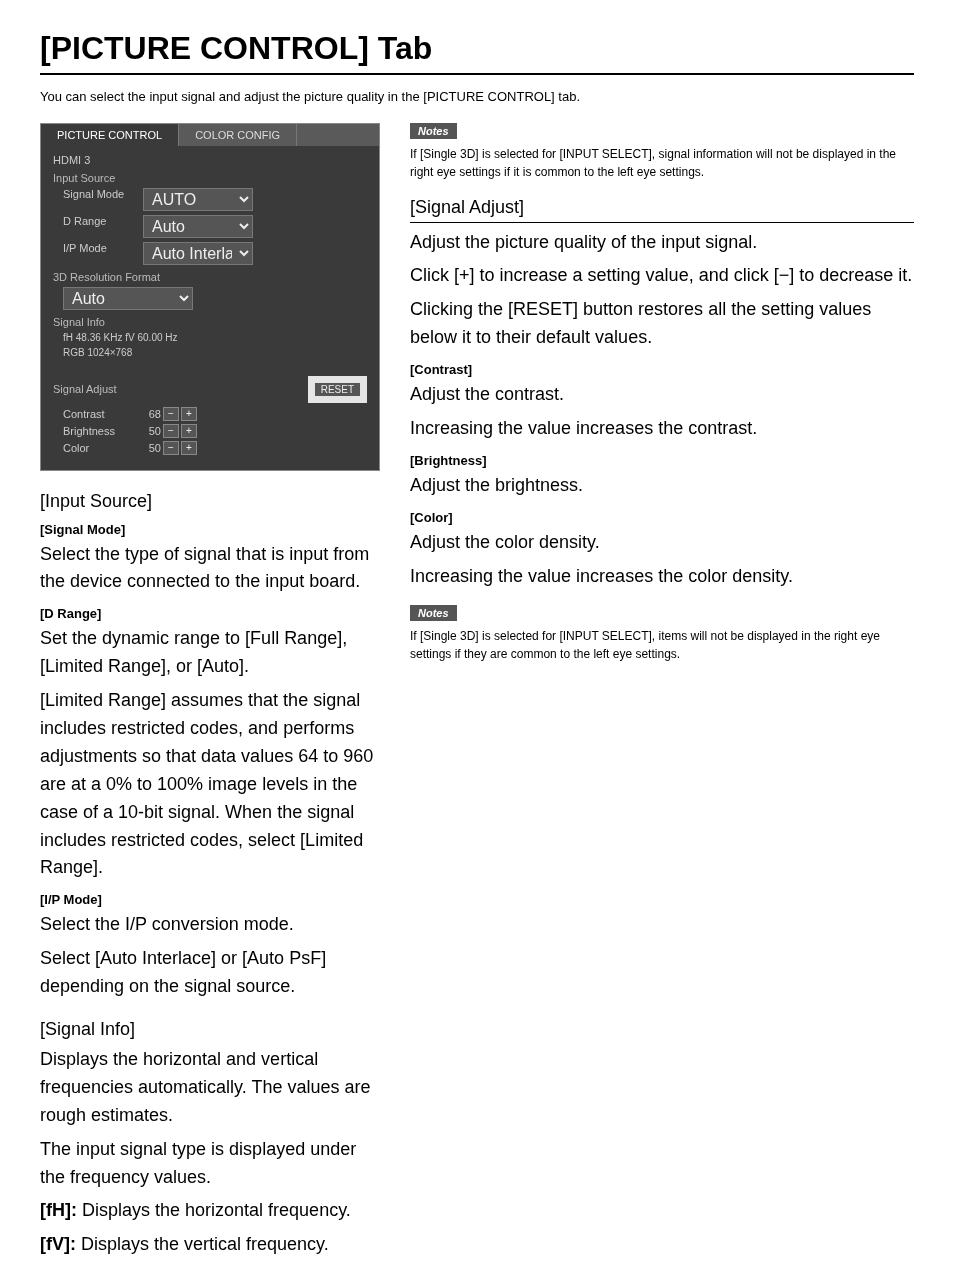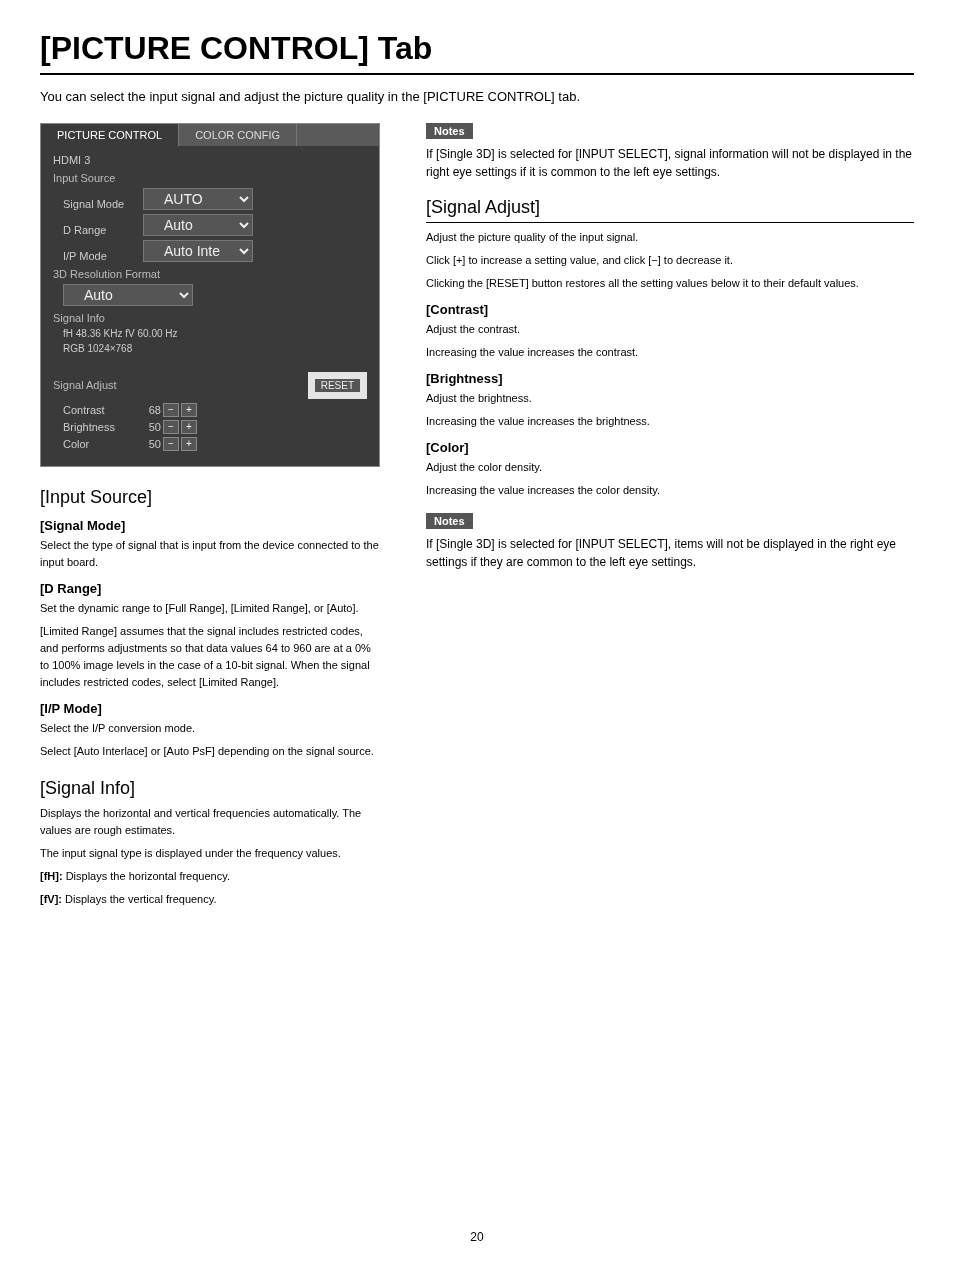--- a/index.html
+++ b/index.html
@@ -14,21 +14,21 @@
     .page {
       width: 954px;
       min-height: 1274px;
       padding: 30px 40px;
       display: flex;
       flex-direction: column;
     }
     .two-col {
       display: flex;
       flex-direction: row;
-      gap: 46px;
+      gap: 30px;
       flex: 1;
     }
     .left-col {
       width: 340px;
       flex-shrink: 0;
     }
     .right-col {
       flex: 1;
     }
     .page-title {
@@ -75,35 +75,35 @@
       color: #ccc;
       margin-bottom: 6px;
     }
     .panel-section-label {
       font-size: 11px;
       color: #bbb;
       margin-bottom: 4px;
     }
     .panel-row {
       display: flex;
-      align-items: flex-end;
+      align-items: flex-start;
       margin-bottom: 4px;
       padding-left: 10px;
     }
     .panel-row-label {
       width: 80px;
       font-size: 11px;
       color: #ccc;
     }
     .panel-select {
       background: #555;
       color: #eee;
       border: 1px solid #777;
-      font-size: 14px;
-      padding: 1px 16px;
+      font-size: 16px;
+      padding: 1px 4px;
       width: 110px;
     }
     .panel-section-label2 {
       font-size: 11px;
       color: #bbb;
       margin-top: 6px;
       margin-bottom: 4px;
     }
     .panel-dropdown-row {
       padding-left: 10px;
@@ -176,20 +176,21 @@
 
     
     .notes-box {
       background: #555;
       color: #fff;
       font-size: 11px;
       font-weight: bold;
       padding: 2px 8px;
       display: inline-block;
       margin-bottom: 6px;
+      font-style: italic;
     }
     .notes-text {
       font-size: 12px;
       line-height: 1.5;
       margin-bottom: 16px;
     }
 
     
     .section-heading {
       font-size: 18px;
@@ -197,21 +198,21 @@
       margin-bottom: 6px;
       margin-top: 14px;
     }
     .subsection-heading {
       font-size: 13px;
       font-weight: bold;
       margin-bottom: 4px;
       margin-top: 10px;
     }
     .body-text {
-      font-size: 11px;
+      font-size: 18px;
       line-height: 1.55;
       margin-bottom: 6px;
     }
 
     
     .page-number {
       text-align: center;
       font-size: 12px;
       color: #000;
       margin-top: 20px;
@@ -336,21 +337,20 @@
       <p class="body-text">Adjust the picture quality of the input signal.</p>
       <p class="body-text">Click [+] to increase a setting value, and click [−] to decrease it.</p>
       <p class="body-text">Clicking the [RESET] button restores all the setting values below it to their default values.</p>
 
       <h3 class="subsection-heading">[Contrast]</h3>
       <p class="body-text">Adjust the contrast.</p>
       <p class="body-text">Increasing the value increases the contrast.</p>
 
       <h3 class="subsection-heading">[Brightness]</h3>
       <p class="body-text">Adjust the brightness.</p>
-      <p class="body-text">Increasing the value increases the brightness.</p>
 
       <h3 class="subsection-heading">[Color]</h3>
       <p class="body-text">Adjust the color density.</p>
       <p class="body-text">Increasing the value increases the color density.</p>
 
       <div style="margin-top: 14px;">
         <div class="notes-box">Notes</div>
         <p class="notes-text">If [Single 3D] is selected for [INPUT SELECT], items will not be displayed in the right eye settings if they are common to the left eye settings.</p>
       </div>
     </div>

